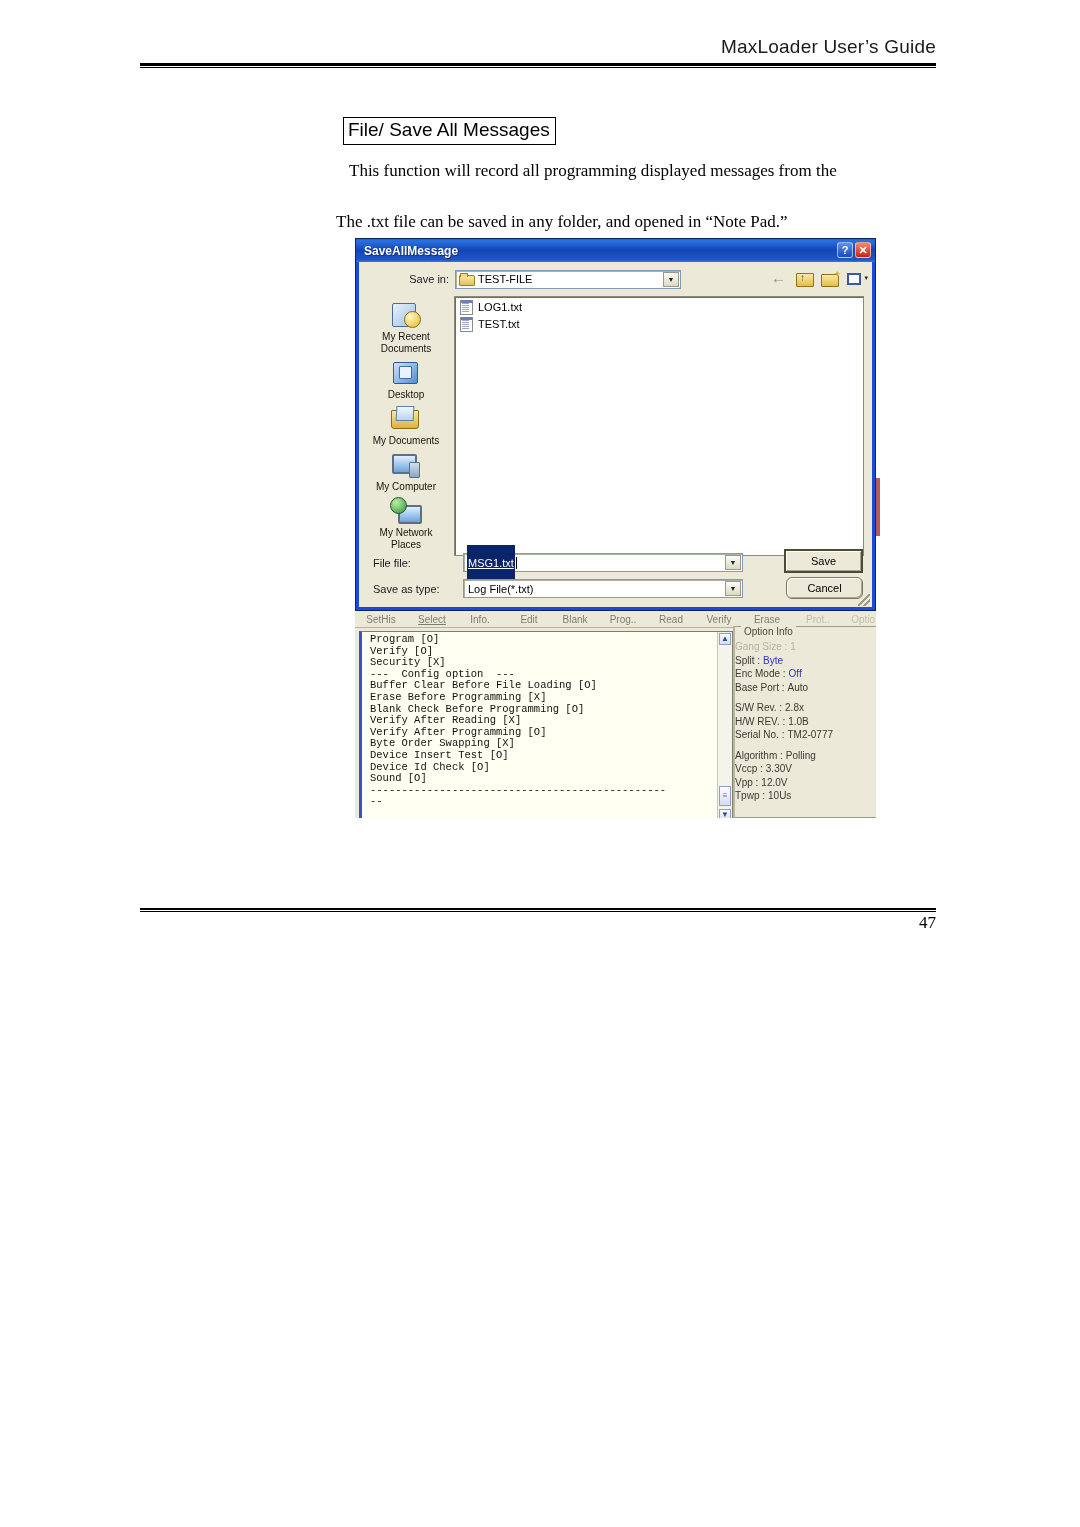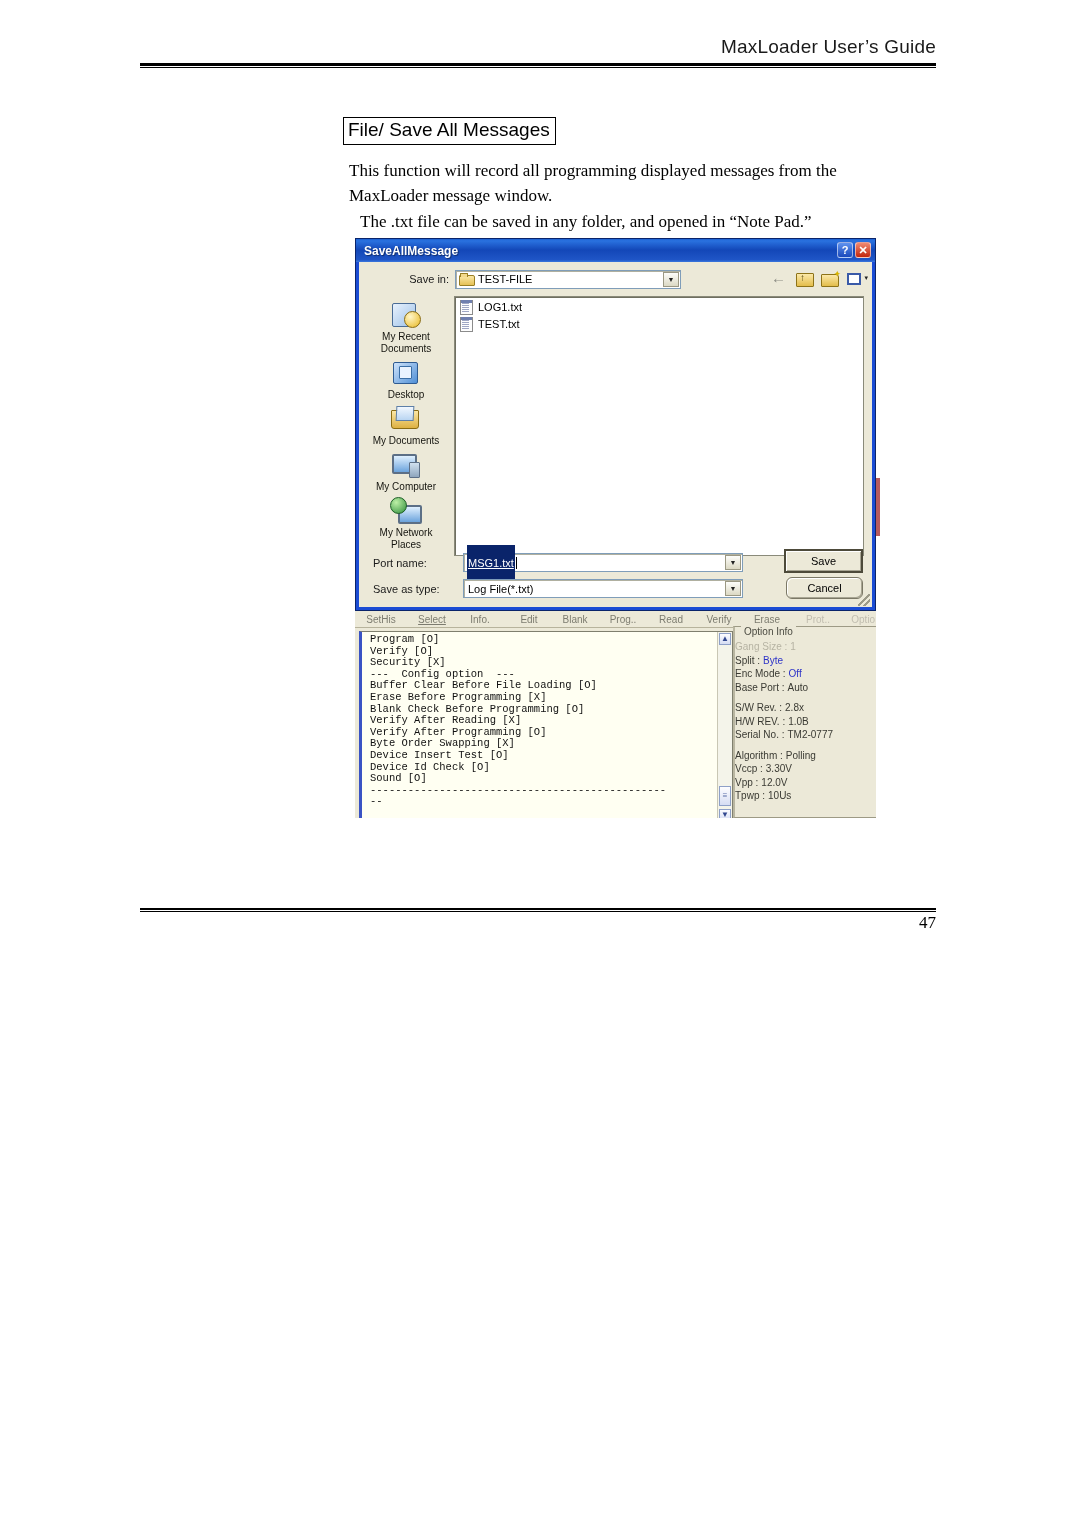--- a/index.html
+++ b/index.html
@@ -35,21 +35,21 @@
   }
 
   
   .para{
     position:absolute;
     font-family:"Liberation Serif", serif;
     font-size:17px; color:#000; line-height:25px;
   }
   .p1{left:349px; top:158px; width:583px; text-align:justify;}
   .p1 .l2{display:block;text-align:left;}
-  .p2{left:360px; top:209px; width:590px;}
+  .p2{left:336px; top:209px; width:590px;}
 
   
   .app{
     position:absolute; left:355px; top:602px; width:521px; height:216px;
     background:#ece9d8;
     font-family:"Liberation Sans", sans-serif;
     overflow:hidden;
   }
   .app-toolbar{
     position:absolute; left:0; top:8px; width:521px; height:16px;
@@ -325,21 +325,20 @@
 
 <div class="page">
 
   <div class="hdr-title">MaxLoader User’s Guide</div>
   <div class="hdr-rule"></div>
 
   <div class="sec-head">File/ Save All Messages</div>
 
   <div class="para p1">
     <span>This function will record all programming displayed messages from the</span>
-    <span class="l2">MaxLoader message window.</span>
   </div>
   <div class="para p2">The .txt file can be saved in any folder, and opened in “Note Pad.”</div>
 
   <div class="app">
     <div class="app-toolbar" id="app-toolbar">
         <div class="tb-btn" style="width: 46px;">SetHis</div>
         <div class="tb-btn" style="width: 44px; text-decoration: underline;">Select</div>
         <div class="tb-btn" style="width: 40px;">Info.</div>
         <div class="tb-sep"></div>
         <div class="tb-btn" style="width: 38px;">Edit</div>
@@ -490,21 +489,21 @@
             <span class="file-ico"></span>
             <span class="file-name">LOG1.txt</span>
           </div>
           <div class="file-item">
             <span class="file-ico"></span>
             <span class="file-name">TEST.txt</span>
           </div>
         </div>
 
       <div class="row-fname">
-        <div class="lbl lbl-bottom">Port name:</div>
+        <div class="lbl lbl-bottom">File file:</div>
         <div class="combo combo-bottom">
           <span class="sel">MSG1.txt</span>
             <span class="caret"></span>
           <span class="arrow">▼</span>
         </div>
       </div>
 
       <div class="row-ftype">
         <div class="lbl lbl-bottom">Save as type:</div>
         <div class="combo combo-bottom">

